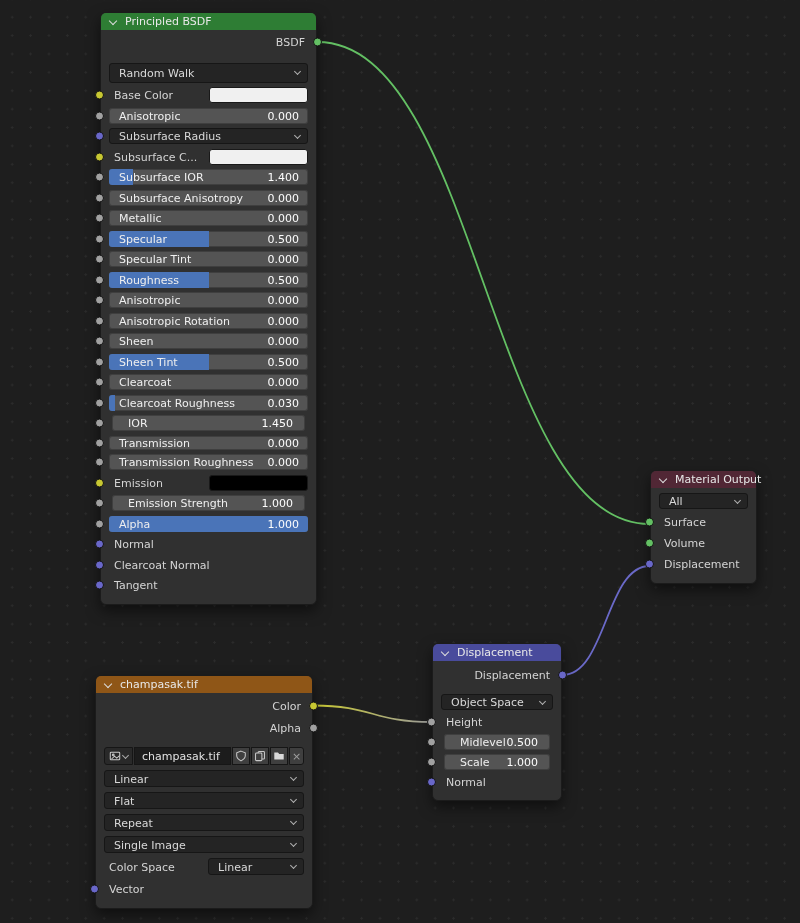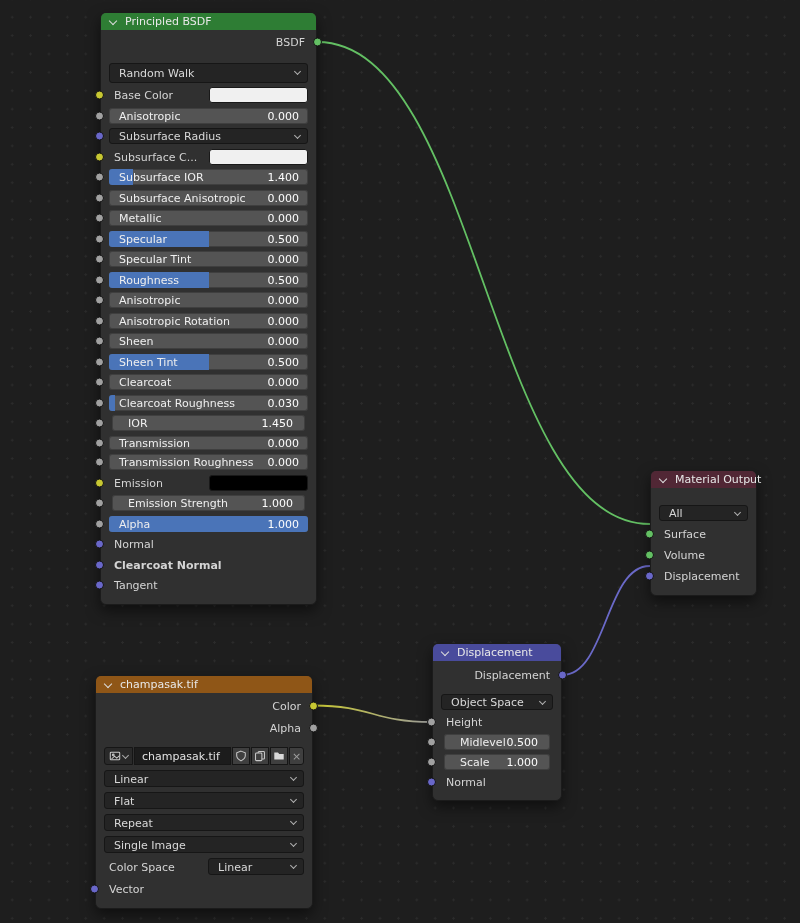--- a/index.html
+++ b/index.html
@@ -116,21 +116,21 @@
         <div class="row" style="height: 16px; margin-bottom: 4.5px;">
           <div class="fieldbg">
             <div class="fill" style="width: 12%;"></div>
             <span class="flabel">Subsurface IOR</span>
             <span class="fvalue">1.400</span>
           </div>
           <span class="socket left" style="background: rgb(161, 161, 161);"></span>
         </div>
         <div class="row" style="height: 16px; margin-bottom: 4.5px;">
           <div class="fieldbg">
-            <span class="flabel">Subsurface Anisotropic</span>
+            <span class="flabel">Subsurface Anisotropy</span>
             <span class="fvalue">0.000</span>
           </div>
           <span class="socket left" style="background: rgb(161, 161, 161);"></span>
         </div>
         <div class="row" style="height: 16px; margin-bottom: 4.5px;">
           <div class="fieldbg">
             <span class="flabel">Metallic</span>
             <span class="fvalue">0.000</span>
           </div>
           <span class="socket left" style="background: rgb(161, 161, 161);"></span>
@@ -240,33 +240,33 @@
             <div class="fill" style="width: 100%;"></div>
             <span class="flabel">Alpha</span>
             <span class="fvalue">1.000</span>
           </div>
           <span class="socket left" style="background: rgb(161, 161, 161);"></span>
         </div>
         <div class="row" style="height: 16px; margin-bottom: 4.5px;">
           <span class="lbl-in">Normal</span>
           <span class="socket left" style="background: rgb(105, 103, 201);"></span>
         </div>
-        <div class="row" style="height: 16px; margin-bottom: 4.5px; font-weight: bold;">
+        <div class="row" style="height: 16px; margin-bottom: 4.5px;">
           <span class="lbl-in">Clearcoat Normal</span>
           <span class="socket left" style="background: rgb(105, 103, 201);"></span>
         </div>
         <div class="row" style="height: 16px; margin-bottom: 4.5px;">
           <span class="lbl-in">Tangent</span>
           <span class="socket left" style="background: rgb(105, 103, 201);"></span>
         </div>
       </div>
     </div>
     <div class="node" style="left: 650px; top: 470px; width: 107px;">
       <div class="node-header" style="background: rgb(81, 39, 53);"><span class="chev hdr-chev"></span><span>Material Output</span></div>
-      <div class="node-body" style="padding-top: 17px;">
+      <div class="node-body" style="padding-top: 5px;">
         <div class="row" style="height: 16px; margin-bottom: 5px;">
           <div class="dd">
             <span class="ddtext">All</span>
             <span class="dd-chev"></span>
           </div>
         </div>
         <div class="row" style="height: 16px; margin-bottom: 5px;">
           <span class="lbl-in">Surface</span>
           <span class="socket left" style="background: rgb(99, 192, 99);"></span>
         </div>

